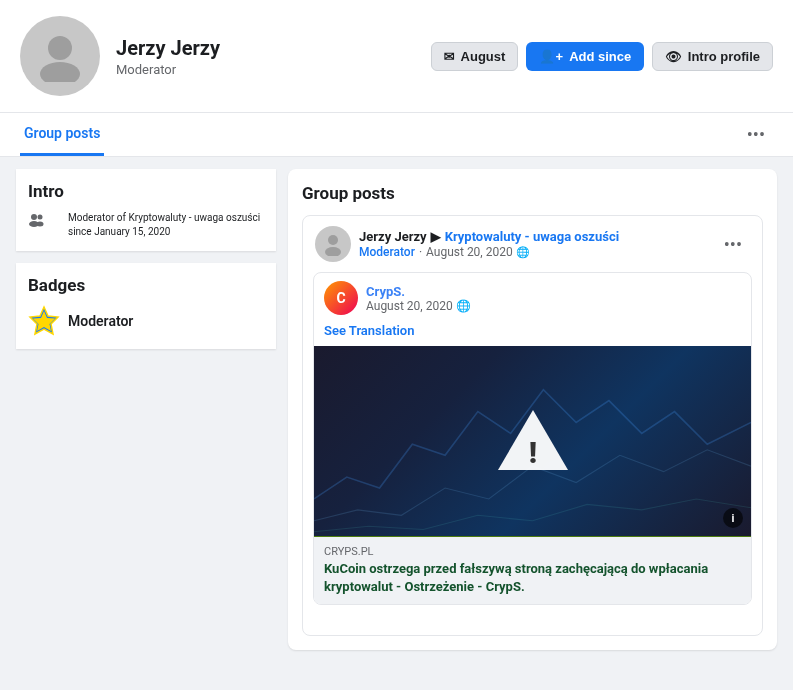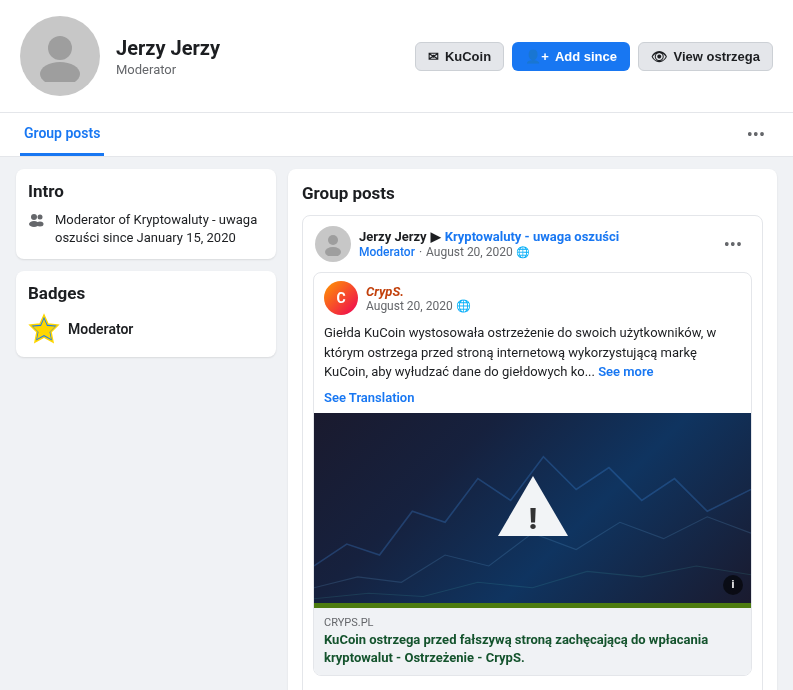--- a/index.html
+++ b/index.html
@@ -123,38 +123,38 @@
     }
 
     
     .left-sidebar {
       width: 260px;
       flex-shrink: 0;
     }
 
     .sidebar-card {
       background: #fff;
-      border-radius: 8px;
+      border-radius: 0;
       padding: 12px;
       margin-bottom: 12px;
       box-shadow: 0 1px 2px rgba(0,0,0,0.1);
     }
 
     .sidebar-card-title {
       font-size: 17px;
       font-weight: 700;
       margin-bottom: 10px;
       color: #1c1e21;
     }
 
     .intro-item {
       display: flex;
       align-items: flex-start;
-      gap: 11px;
-      font-size: 13px;
+      gap: 24px;
+      font-size: 10px;
       color: #1c1e21;
       line-height: 1.4;
     }
 
     .intro-icon {
       color: #65676b;
       font-size: 16px;
       margin-top: 1px;
       flex-shrink: 0;
     }
@@ -296,22 +296,21 @@
       flex-shrink: 0;
     }
 
     .inner-post-meta {
       flex: 1;
     }
 
     .inner-post-name {
       font-weight: 700;
       font-size: 13px;
-      color: #c2410c;
-      font-style: italic;
+      color: #3b82f6;
     }
 
     .inner-post-date {
       display: flex;
       align-items: center;
       gap: 4px;
       font-size: 12px;
       color: #65676b;
     }
 
@@ -371,21 +370,21 @@
       align-items: center;
       justify-content: center;
       color: #fff;
       font-size: 11px;
       font-weight: 700;
     }
 
     .link-preview {
       padding: 8px 10px;
       background: #f0f2f5;
-      border-top: 5px solid #4d7c0f;
+      border-top: 1px solid #4d7c0f;
     }
 
     .link-source {
       font-size: 11px;
       color: #65676b;
       text-transform: uppercase;
       margin-bottom: 2px;
     }
 
     .link-title {
@@ -423,29 +422,29 @@
       <ellipse cx="26" cy="44" rx="20" ry="12" fill="#9e9e9e"></ellipse>
     </svg>
   </div>
   <div class="profile-info">
     <div class="profile-name">Jerzy Jerzy</div>
     <div class="profile-role">Moderator</div>
   </div>
   <div class="profile-actions">
     <button class="btn btn-message">
       <span>✉</span>
-      <span>KuCoin</span>
+      <span>August</span>
     </button>
     <button class="btn btn-add-friend">
       <span>👤+</span>
       <span>Add since</span>
     </button>
     <button class="btn btn-view-profile">
       <span>👁</span>
-      <span>View ostrzega</span>
+      <span>Intro profile</span>
     </button>
   </div>
 </div>
 
 <div class="nav-tabs">
   <div class="tab-item">Group posts</div>
   <div class="tab-more">•••</div>
 </div>
 
 <div class="main-layout">
@@ -516,24 +515,20 @@
             </div>
             <div class="inner-post-meta">
               <div class="inner-post-name">CrypS.</div>
               <div class="inner-post-date">
                 <span>August 20, 2020</span>
                 <span>🌐</span>
               </div>
             </div>
           </div>
 
-          <div class="post-text">
-            <span>Giełda KuCoin wystosowała ostrzeżenie do swoich użytkowników, w którym ostrzega przed stroną internetową wykorzystującą markę KuCoin, aby wyłudzać dane do giełdowych ko...</span>
-            <span class="see-more">See more</span>
-          </div>
           <div class="see-translation">See Translation</div>
 
           <div class="post-image">
             <svg class="chart-lines" viewBox="0 0 400 190" xmlns="http://www.w3.org/2000/svg">
               <polyline points="0,140 30,120 60,130 90,90 120,100 150,60 180,80 210,40 240,70 270,50 300,80 330,60 360,90 400,70" fill="none" stroke="#4a9eff" stroke-width="1.5" opacity="0.6"></polyline>
               <polyline points="0,160 40,150 80,155 120,130 160,140 200,110 240,125 280,100 320,115 360,95 400,110" fill="none" stroke="#7bc8ff" stroke-width="1" opacity="0.4"></polyline>
               <polyline points="0,170 50,165 100,168 150,155 200,160 250,145 300,150 350,140 400,148" fill="none" stroke="#5ae0d0" stroke-width="1" opacity="0.3"></polyline>
             </svg>
 
             <div class="warning-triangle">

